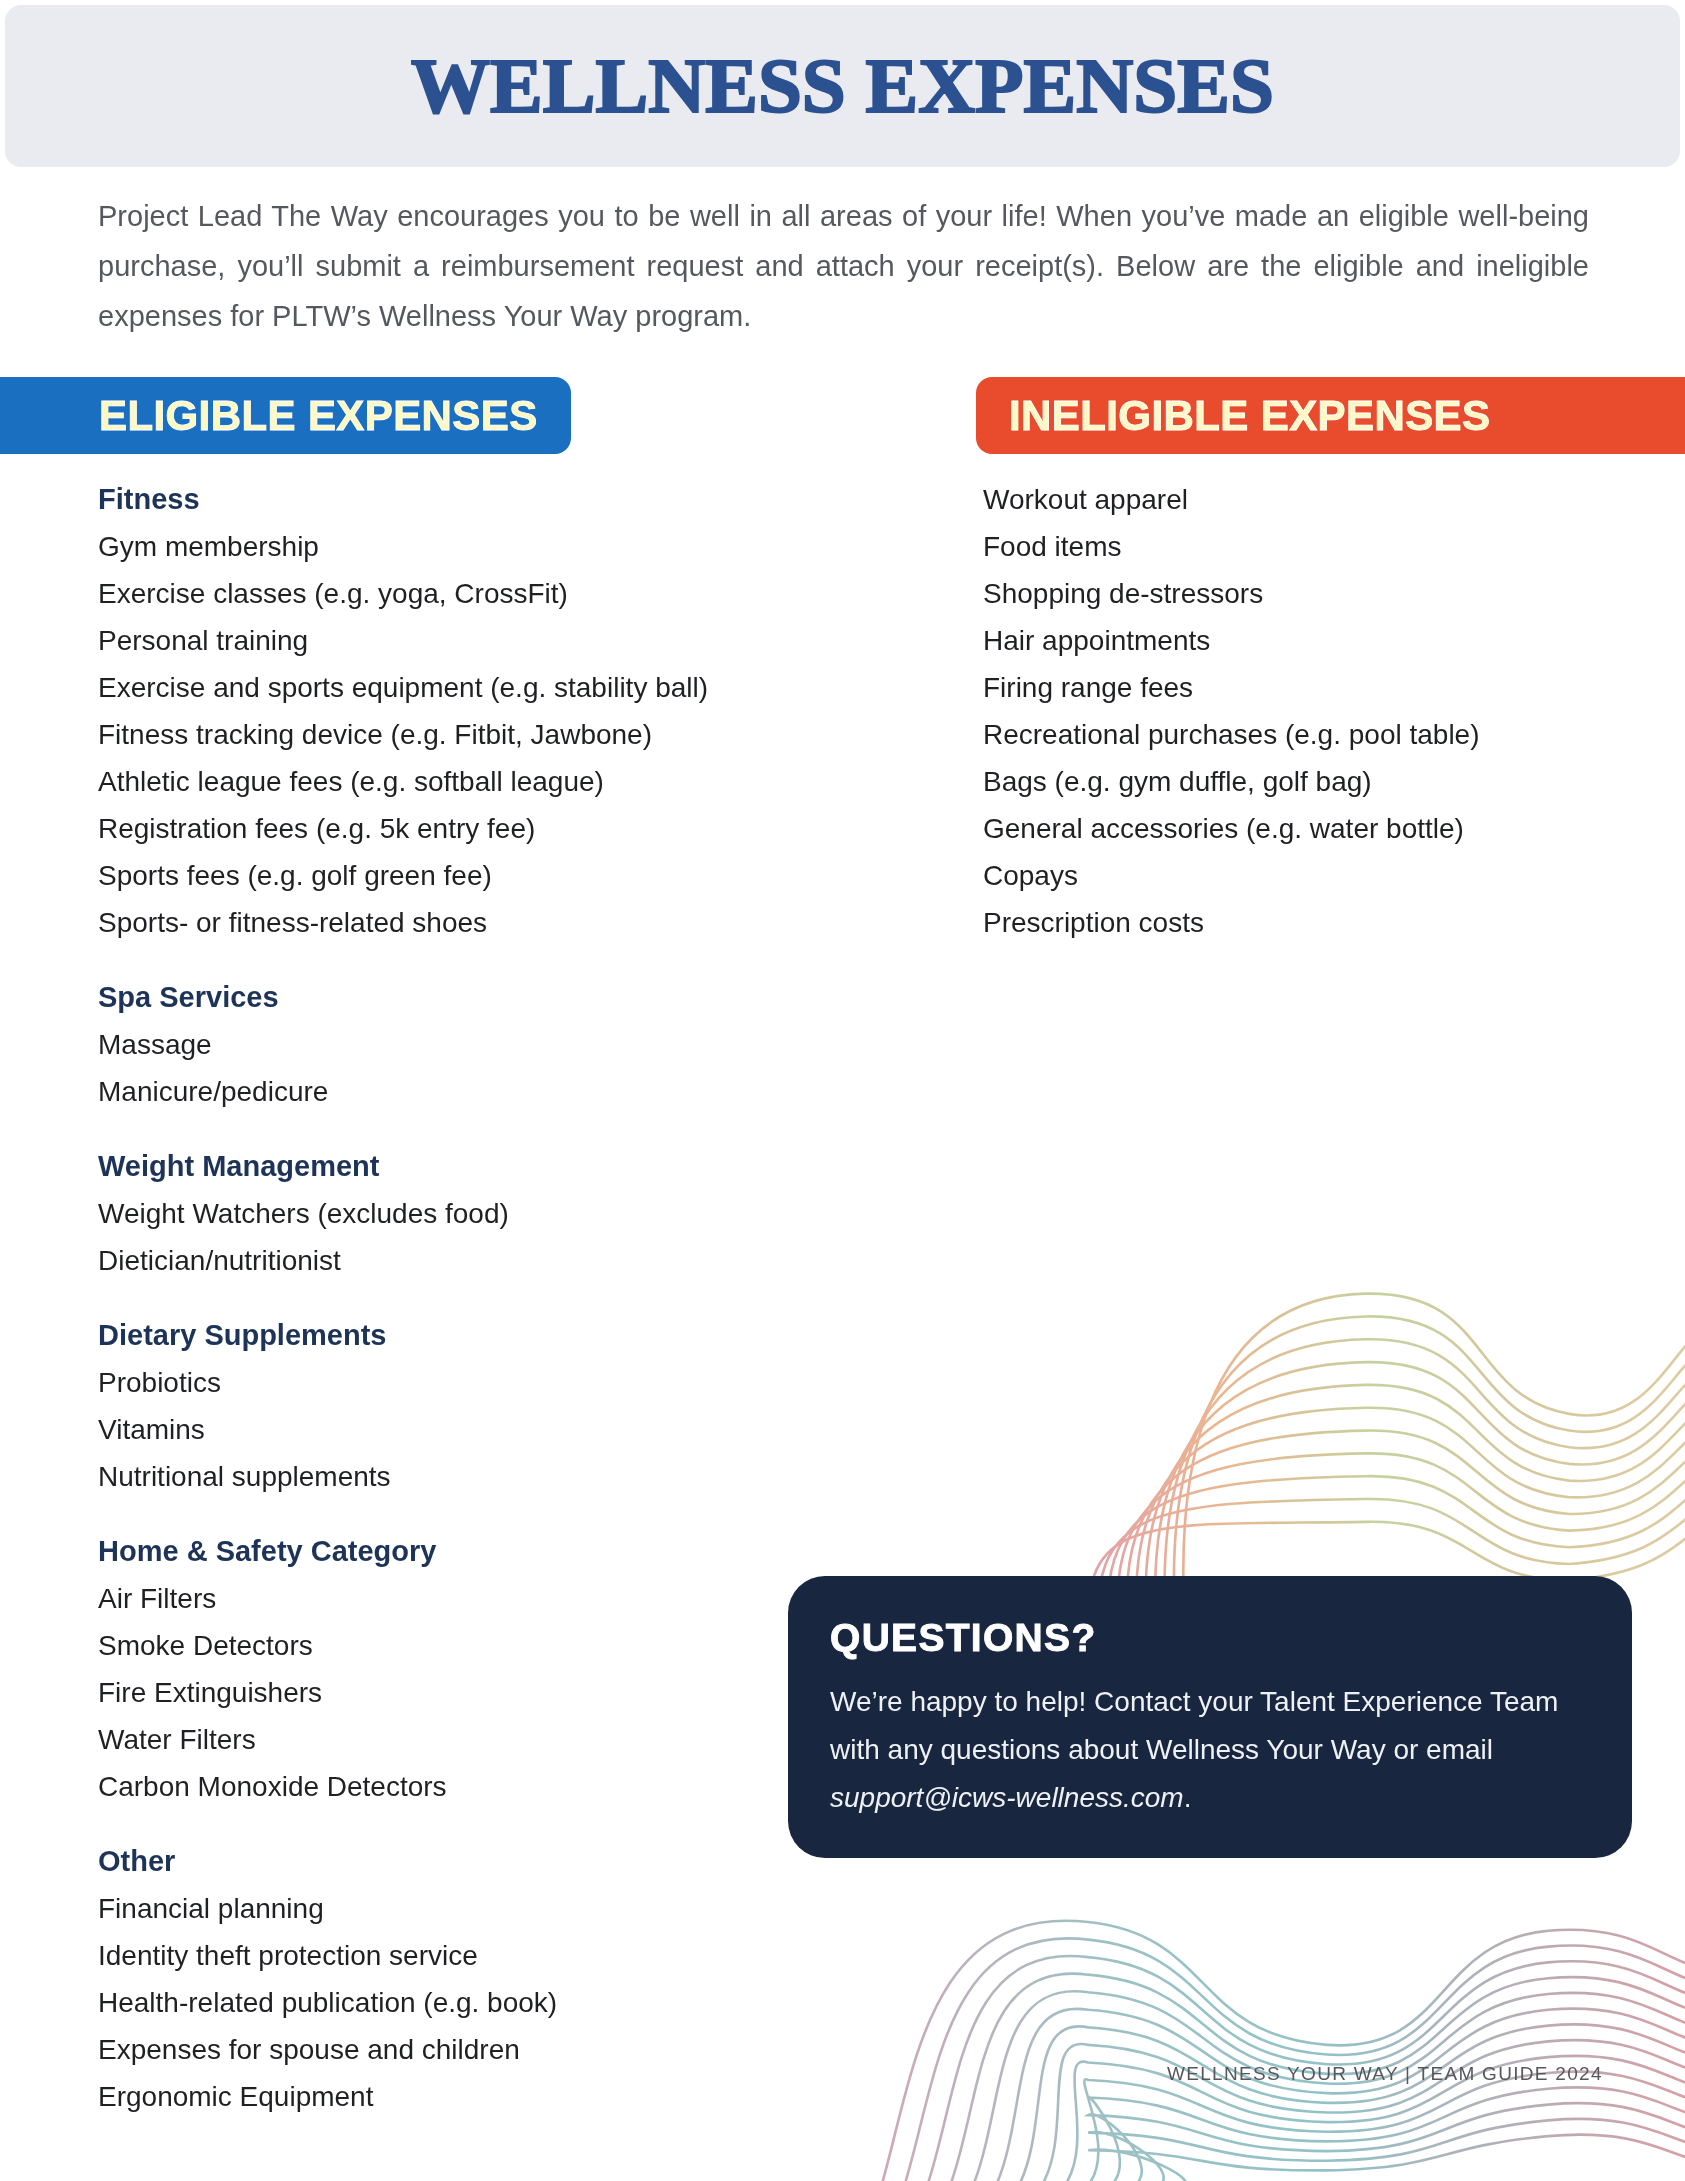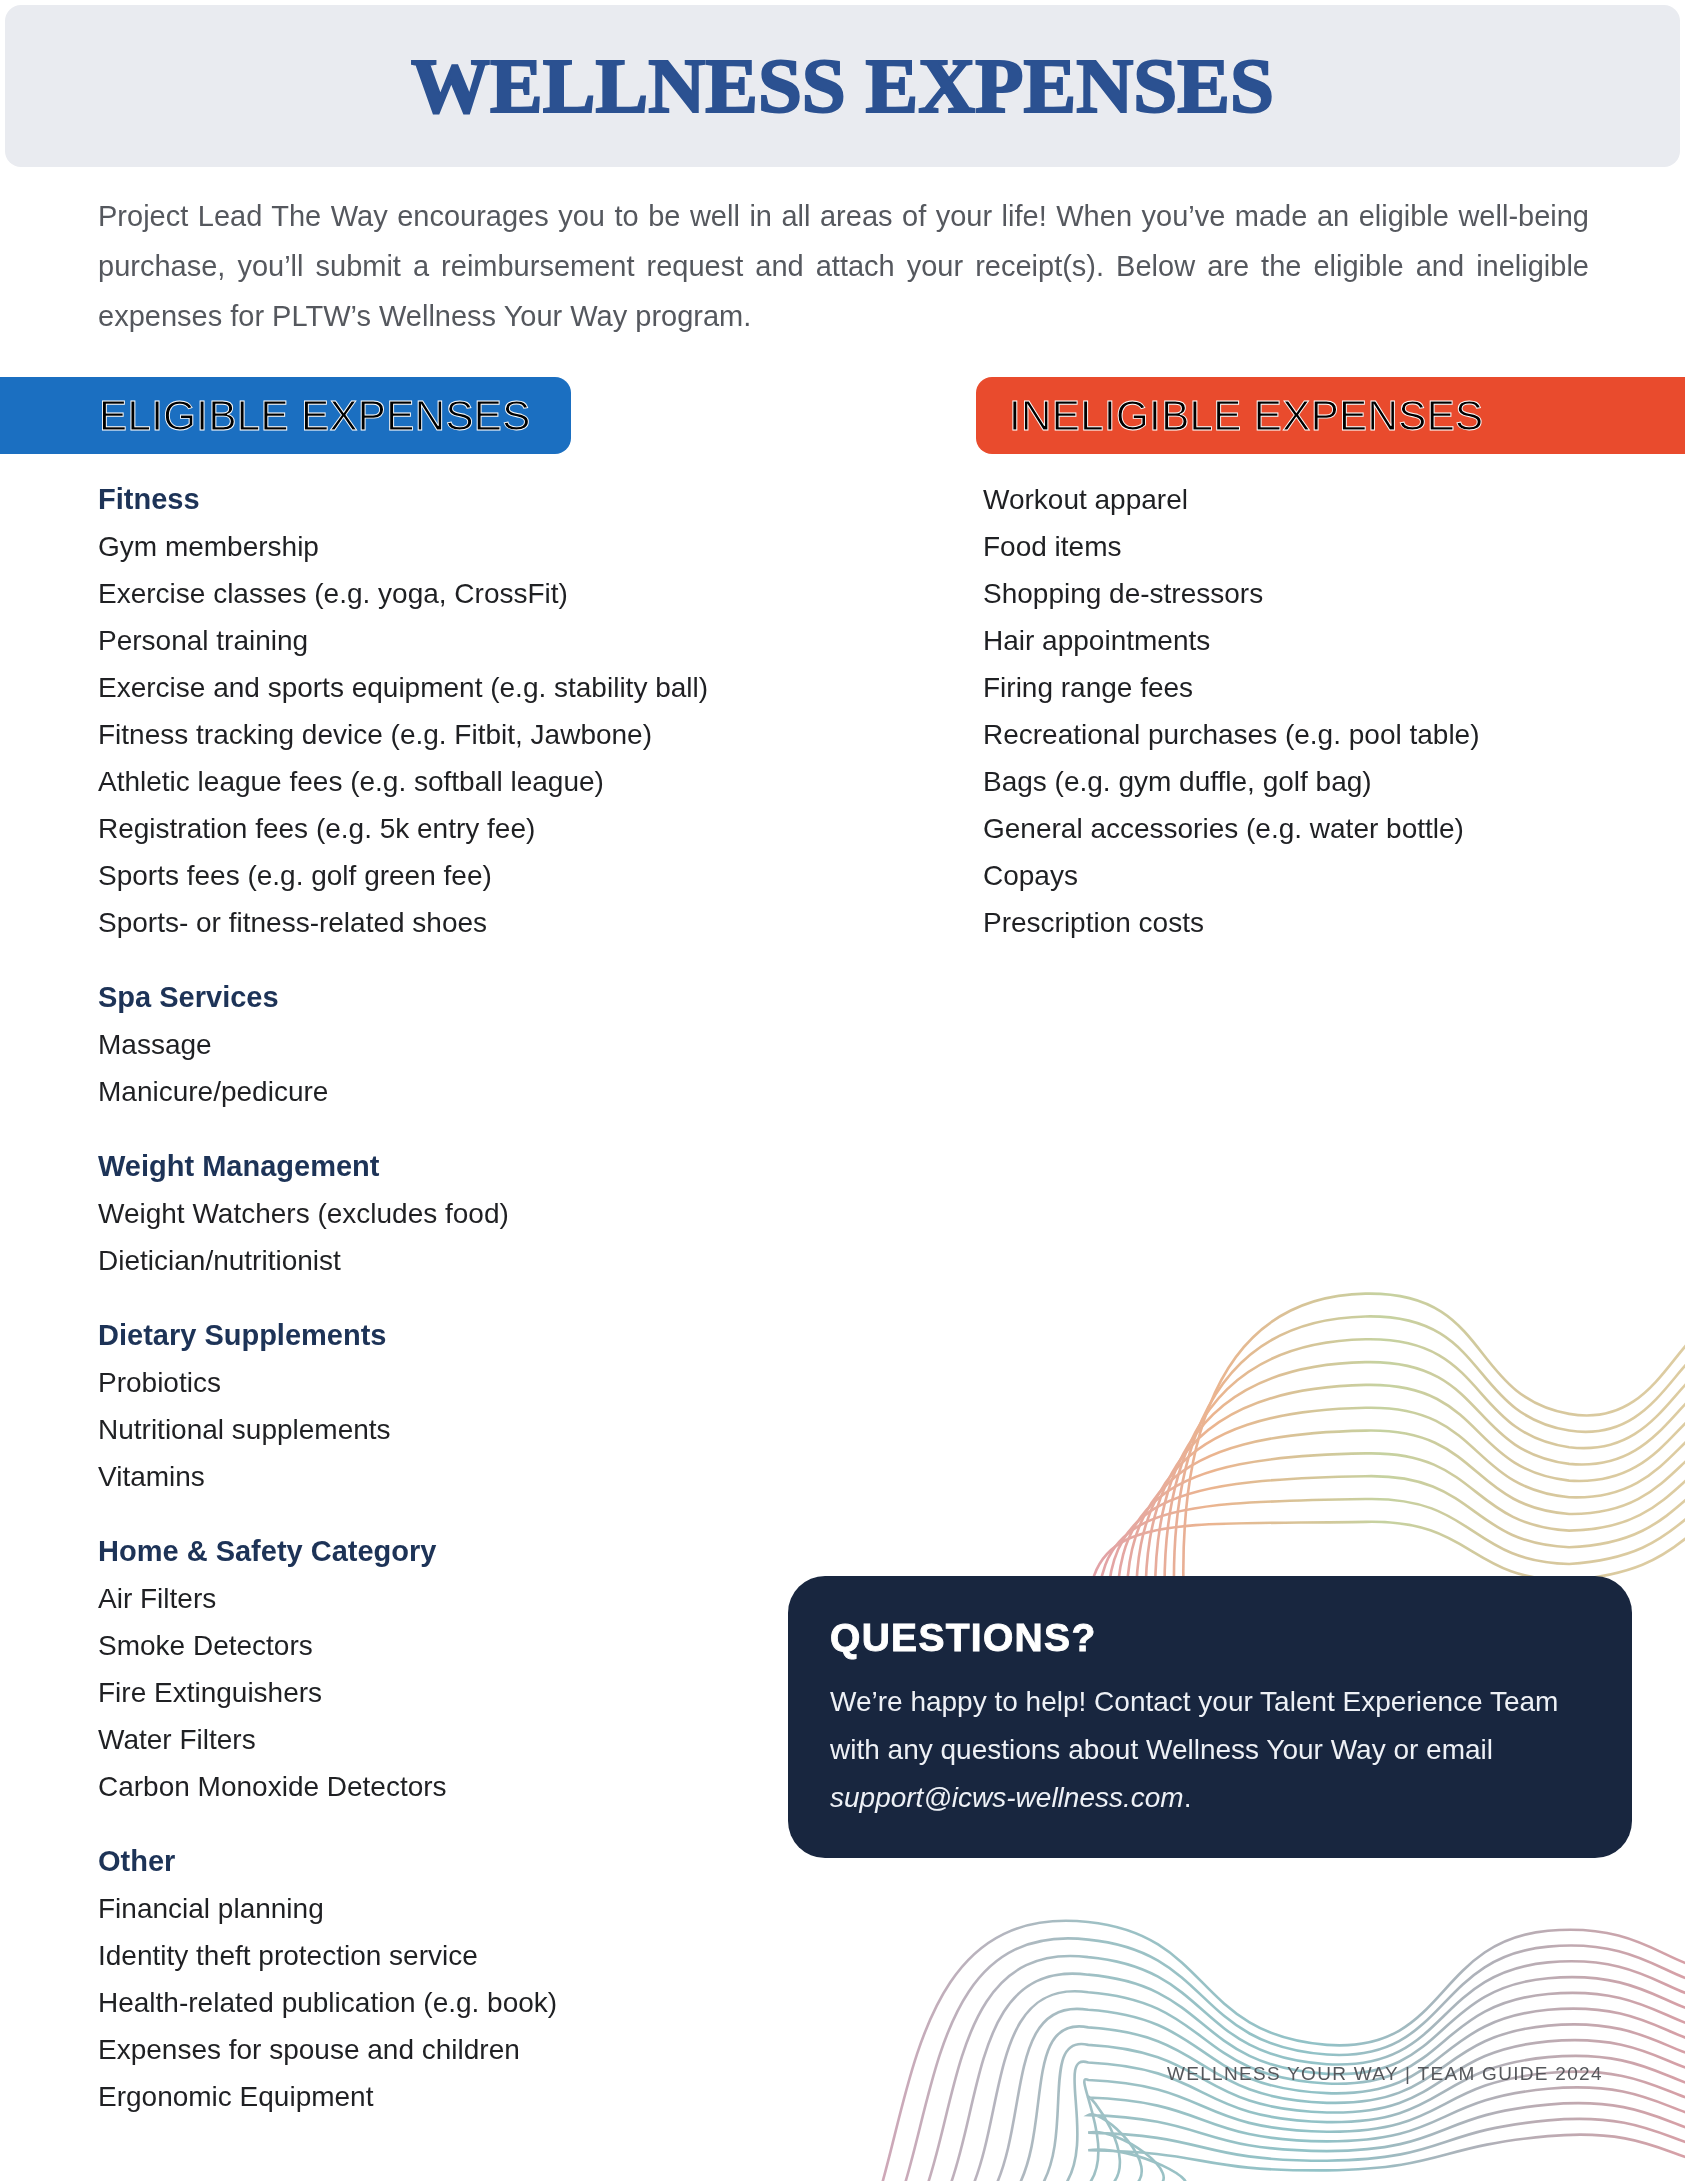--- a/index.html
+++ b/index.html
@@ -21,21 +21,21 @@
   
   .intro {
     position:absolute; left:98px; top:191px; width:1491px;
     margin:0; font-size:29px; line-height:50px; color:#55585e;
     text-align:justify;
   }
   
   .banner {
     position:absolute; top:377px; height:77px;
     display:flex; align-items:center;
-    color:#000000; font-size:42px; font-weight:normal; letter-spacing:0.4px;
+    color:#fef9c3; font-size:42px; font-weight:bold; letter-spacing:0.4px;
     -webkit-text-stroke:0.9px #ffffff;
   }
   .banner-blue  { left:0; width:571px;  border-radius:0 16px 16px 0; padding-left:99px; box-sizing:border-box; }
   .banner-orange{ left:976px; right:0; border-radius:16px 0 0 16px; padding-left:33px;  box-sizing:border-box; }
   
   .col { position:absolute; top:476px; font-size:28px; line-height:47px; color:#1f2023; }
   .col-left  { left:98px;  width:772px; }
   .col-right { left:983px; width:685px; }
   .category { margin-top:28px; }
   .category:first-child { margin-top:0; }
@@ -235,22 +235,22 @@
         <div class="list-item">Manicure/pedicure</div>
       </div>
       <div class="category">
         <div class="category-title" style="color: rgb(29, 51, 87);">Weight Management</div>
         <div class="list-item">Weight Watchers (excludes food)</div>
         <div class="list-item">Dietician/nutritionist</div>
       </div>
       <div class="category">
         <div class="category-title" style="color: rgb(29, 51, 87);">Dietary Supplements</div>
         <div class="list-item">Probiotics</div>
+        <div class="list-item">Vitamins</div>
         <div class="list-item">Nutritional supplements</div>
-        <div class="list-item">Vitamins</div>
       </div>
       <div class="category">
         <div class="category-title" style="color: rgb(29, 51, 87);">Home &amp; Safety Category</div>
         <div class="list-item">Air Filters</div>
         <div class="list-item">Smoke Detectors</div>
         <div class="list-item">Fire Extinguishers</div>
         <div class="list-item">Water Filters</div>
         <div class="list-item">Carbon Monoxide Detectors</div>
       </div>
       <div class="category">

